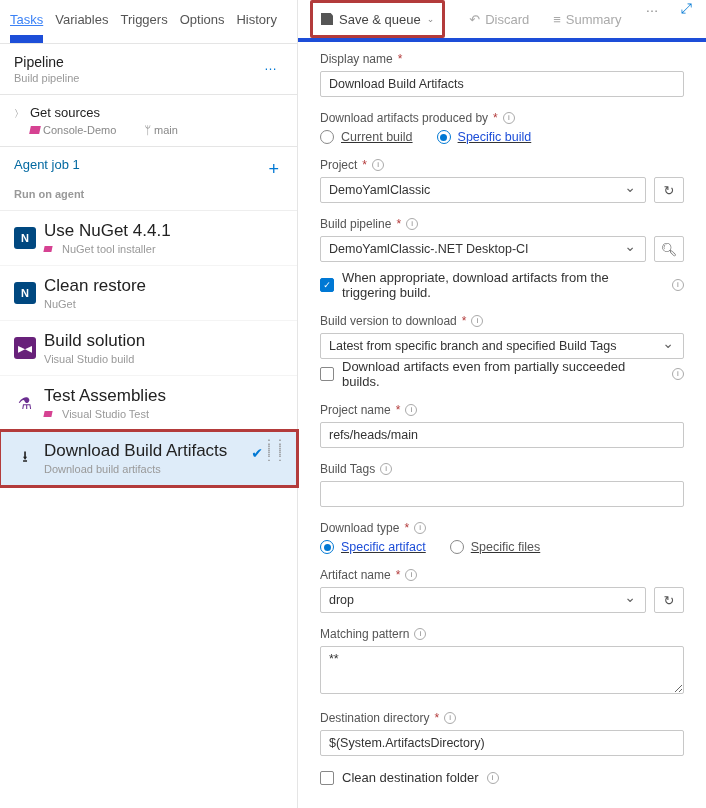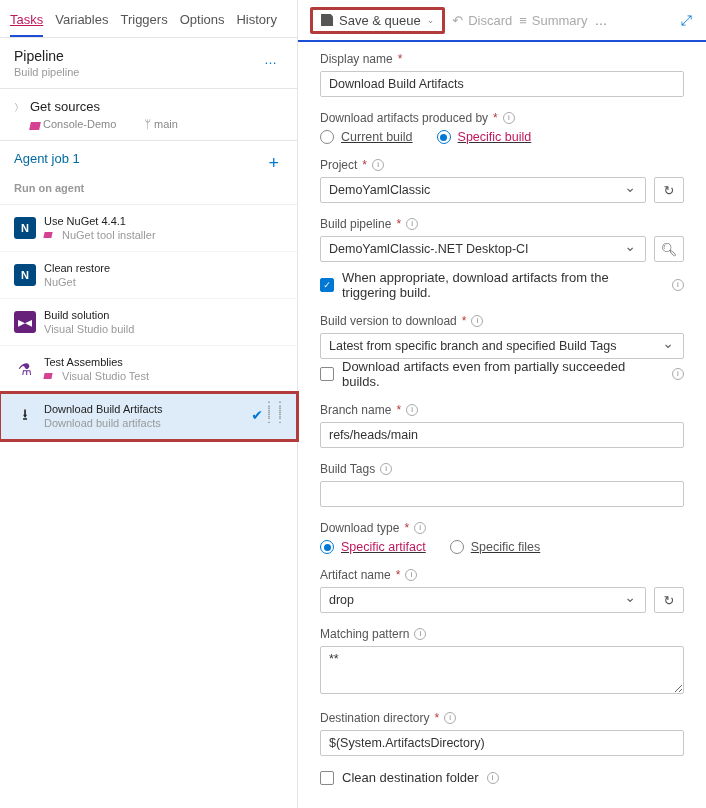--- a/index.html
+++ b/index.html
@@ -1,53 +1,53 @@
 <!DOCTYPE html>
 <html><head>
 <meta charset="utf-8">
 <style>
   * { box-sizing: border-box; margin: 0; padding: 0; font-family: "Segoe UI", Arial, sans-serif; }
   body { width: 706px; height: 808px; background: #fff; color: #333; font-size: 13px; overflow: hidden; }
   .layout { display: flex; height: 808px; }
   .sidebar { width: 298px; border-right: 1px solid #e5e5e5; display: flex; flex-direction: column; }
   .tabs { display: flex; border-bottom: 1px solid #e5e5e5; padding: 6px 10px 0 10px; gap: 12px; }
   .tab { padding: 6px 0 8px 0; font-size: 13px; color: #555; cursor: pointer; }
-  .tab.active { color: #be185d; border-bottom: 2px solid #1d4ed8; font-weight: 500; text-decoration: underline; }
+  .tab.active { color: #3b82f6; border-bottom: 8px solid #1d4ed8; font-weight: 500; text-decoration: underline; }
   .pipeline-header { padding: 10px 14px; border-bottom: 1px solid #e5e5e5; position: relative; }
   .pipeline-title { font-size: 14px; color: #222; }
   .pipeline-sub { font-size: 11px; color: #999; margin-top: 2px; }
   .pipe-more { position: absolute; right: 18px; top: 14px; color: #0078d4; letter-spacing: 2px; }
   .get-sources { padding: 10px 14px 10px 30px; border-bottom: 1px solid #e5e5e5; position: relative; }
   .gs-chevron { position: absolute; left: 14px; top: 12px; font-size: 10px; color: #666; }
   .gs-title { font-size: 13px; color: #222; }
   .gs-row { margin-top: 4px; font-size: 11px; color: #888; display: flex; gap: 28px;}
-  .gs-tag { display: inline-flex; align-items: flex-end; gap: 3px; }
+  .gs-tag { display: inline-flex; align-items: center; gap: 3px; }
   .gs-flag { width: 10px; height: 8px; background: #d64292; display: inline-block; transform: skewX(-12deg); }
   .job-header { padding: 10px 14px; border-bottom: 1px solid #eee; position: relative; }
   .job-title { font-size: 13px; color: #0369a1; }
   .job-sub { font-size: 11px; color: #999; margin-top: 16px; font-weight: bold; }
   .job-plus { position: absolute; right: 18px; top: 12px; color: #0078d4; font-size: 18px; font-weight: 300; }
   .task-list { }
   .task { padding: 10px 14px; display: flex; align-items: center; gap: 8px; border-bottom: 1px solid #f4f4f4; position: relative; }
   .task-icon { width: 22px; height: 22px; display: flex; align-items: center; justify-content: center; font-size: 14px; border-radius: 3px; }
   .icon-nuget { background: #004880; color: #fff; font-weight: bold; font-size: 11px; }
   .icon-vs { background: #68217a; color: #fff; }
   .icon-flask { color: #6b2e91; font-size: 16px; }
   .icon-download { color: #222; font-size: 16px; }
   .task-text { flex: 1; }
-  .task-title { font-size: 11px; color: #222; }
+  .task-title { font-size: 17px; color: #222; }
   .task-sub { font-size: 11px; color: #999; margin-top: 2px; display: flex; align-items: center; gap: 10px;}
   .task-sub .mini-flag { width: 8px; height: 6px; background: #d64292; transform: skewX(-12deg); display: inline-block;}
   .task.selected { background: #deecf9; outline: 3px solid #b33b3b; outline-offset: -1px; }
   .task.selected::after { content: ""; }
   .task .check { color: #0078d4; font-size: 14px; position:absolute; right: 34px; top: 14px;}
   .task .grip { color: #888; font-size: 12px; position:absolute; right: 12px; top: 10px; letter-spacing:-1px; line-height:6px;}
 
   .main { flex: 1; display: flex; flex-direction: column; }
-  .toolbar { position: relative; height: 42px; border-bottom: 2px solid #1d4ed8; display: flex; align-items: center; padding: 0 12px; gap: 7px; }
+  .toolbar { position: relative; height: 42px; border-bottom: 4px solid #1d4ed8; display: flex; padding: 0 12px; gap: 24px; }
   .save-btn { border: 3px solid #b33b3b; padding: 3px 8px; display: flex; align-items: center; gap: 6px; color: #444; font-size: 13px; border-radius: 2px; }
   .save-btn .disk { width: 12px; height: 12px; background: #555; clip-path: polygon(0 0, 80% 0, 100% 20%, 100% 100%, 0 100%); }
   .save-btn .chev { font-size: 9px; color: #888; }
   .tb-item { color: #aaa; font-size: 13px; display: flex; align-items: center; gap: 5px; }
   .tb-more { color: #888; letter-spacing: 2px; }
   .tb-expand { position: absolute; right: 14px; color: #0078d4; font-size: 14px; }
 
   .form { padding: 10px 22px 10px 22px; overflow: hidden; flex:1; }
   .section { margin-bottom: 14px; }
   .label { font-size: 12px; color: #555; margin-bottom: 5px; display: flex; align-items: center; gap: 5px; }
@@ -58,21 +58,21 @@
   .select-wrap { position: relative; }
   .select-wrap::after { content: "⌄"; position: absolute; right: 10px; top: 2px; color: #666; pointer-events: none; font-size:14px;}
   .input-row { display: flex; gap: 8px; align-items: stretch; }
   .input-row .select-wrap { flex: 1; }
   .icon-btn { width: 30px; border: 1px solid #c8c8c8; background: #fff; display: flex; align-items: center; justify-content: center; border-radius: 2px; color: #555;}
   .radio-row { display: flex; gap: 24px; align-items: center; margin-top: 4px; text-decoration: underline; }
   .radio { width: 14px; height: 14px; border: 1px solid #888; border-radius: 50%; display: inline-flex; align-items: center; justify-content: center; }
   .radio.checked { border-color: #0078d4; }
   .radio.checked::after { content: ""; width: 7px; height: 7px; background: #0078d4; border-radius: 50%; }
   .radio-label { font-size: 12.5px; color: #555; display: flex; align-items: center; gap: 7px; }
-  .radio-label.sel { color: #be185d; }
+  .radio-label.sel { color: #1d4ed8; }
   .check-row { display: flex; align-items: center; gap: 8px; }
   .cbox { width: 14px; height: 14px; border: 1px solid #888; border-radius: 2px; display: inline-flex; align-items: center; justify-content: center; background:#fff;}
   .cbox.on { background: #0078d4; border-color: #0078d4; color: #fff; font-size: 9px; }
   .textarea { height: 48px; resize: both; }
 </style>
 </head>
 <body>
 
 <div class="layout">
 
@@ -250,21 +250,21 @@
         <div class="select-wrap"><input class="select" value="Latest from specific branch and specified Build Tags" style=""></div>
         <div class="check-row" style="">
           <span class="cbox"></span>
           <span style="flex:1;">Download artifacts even from partially succeeded builds.</span>
           <span class="info">i</span>
         </div>
       </div>
 
       <div class="section">
         <div class="label">
-            <span>Branch name</span>
+            <span>Project name</span>
             <span class="req">*</span>
             <span class="info">i</span>
           </div>
         <input class="input" value="refs/heads/main" style="">
       </div>
 
       <div class="section">
         <div class="label">
             <span>Build Tags</span>
             <span class="info">i</span>

